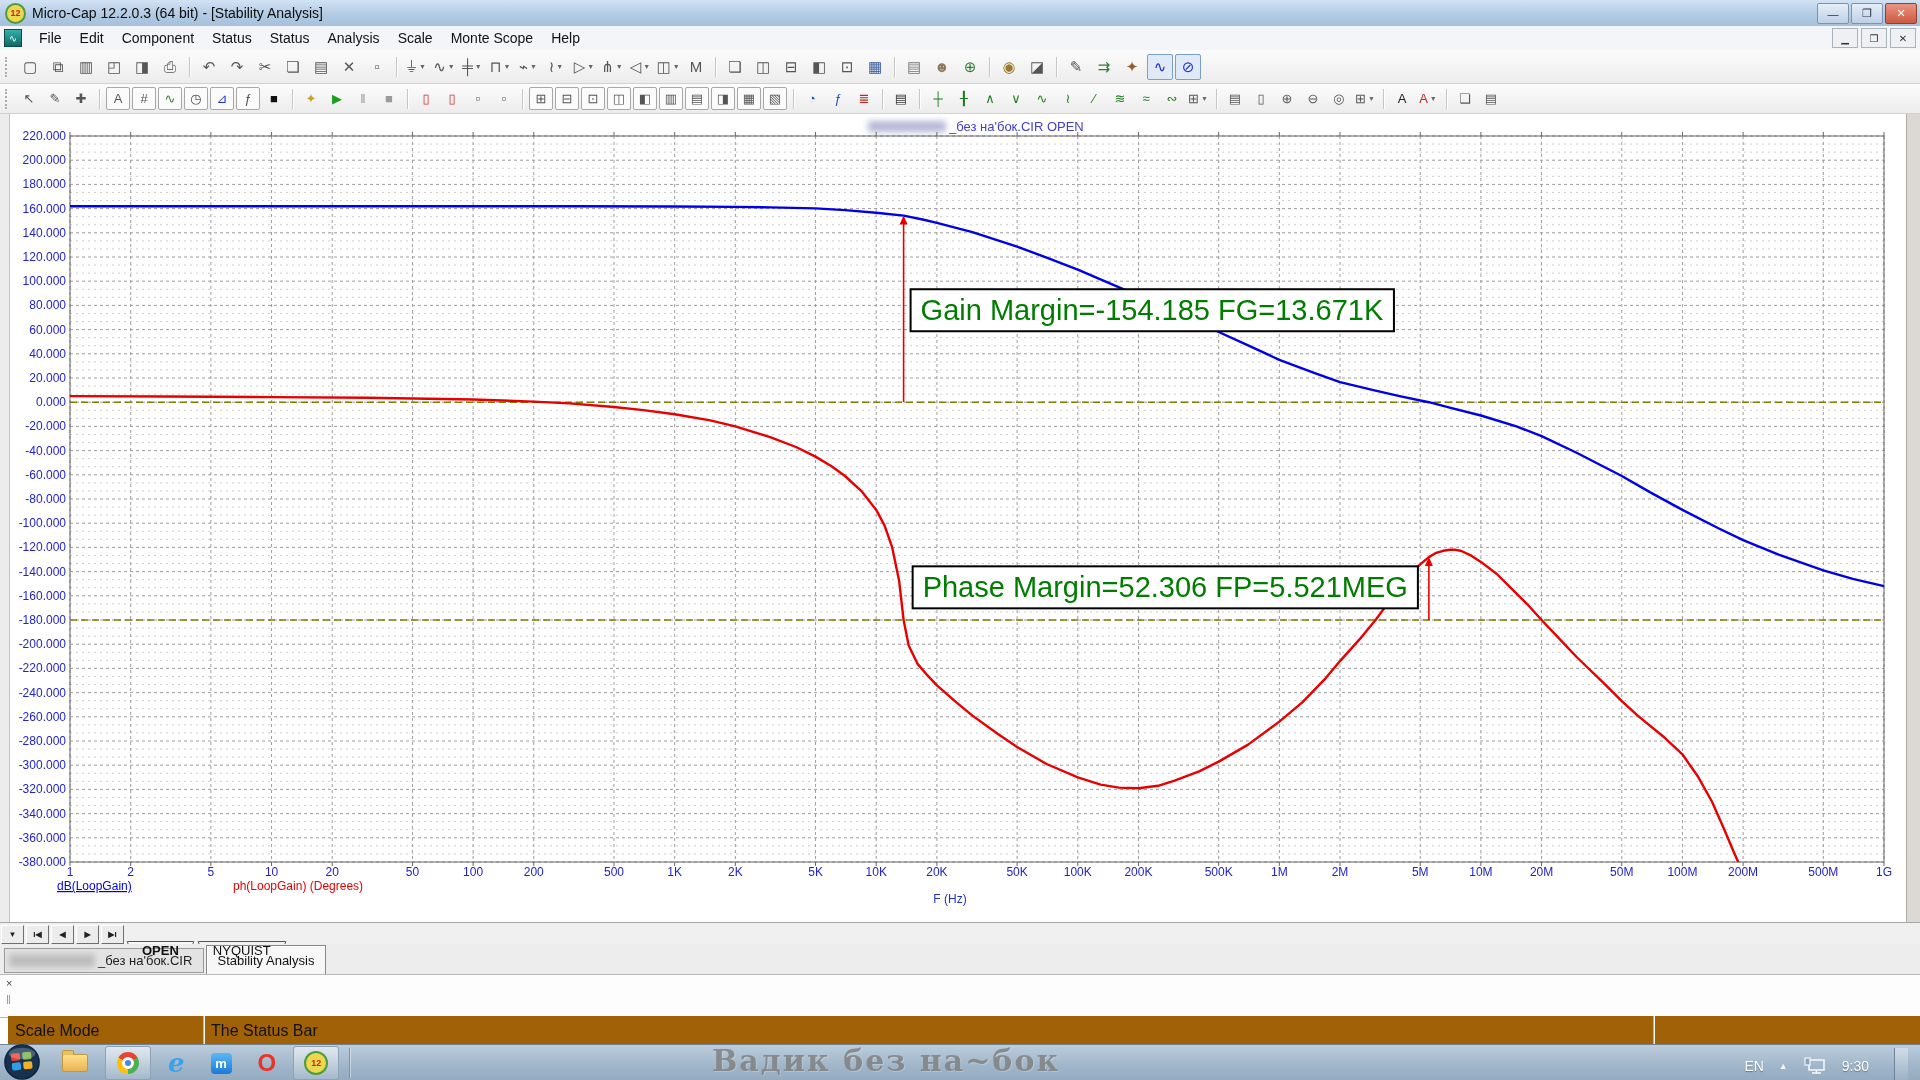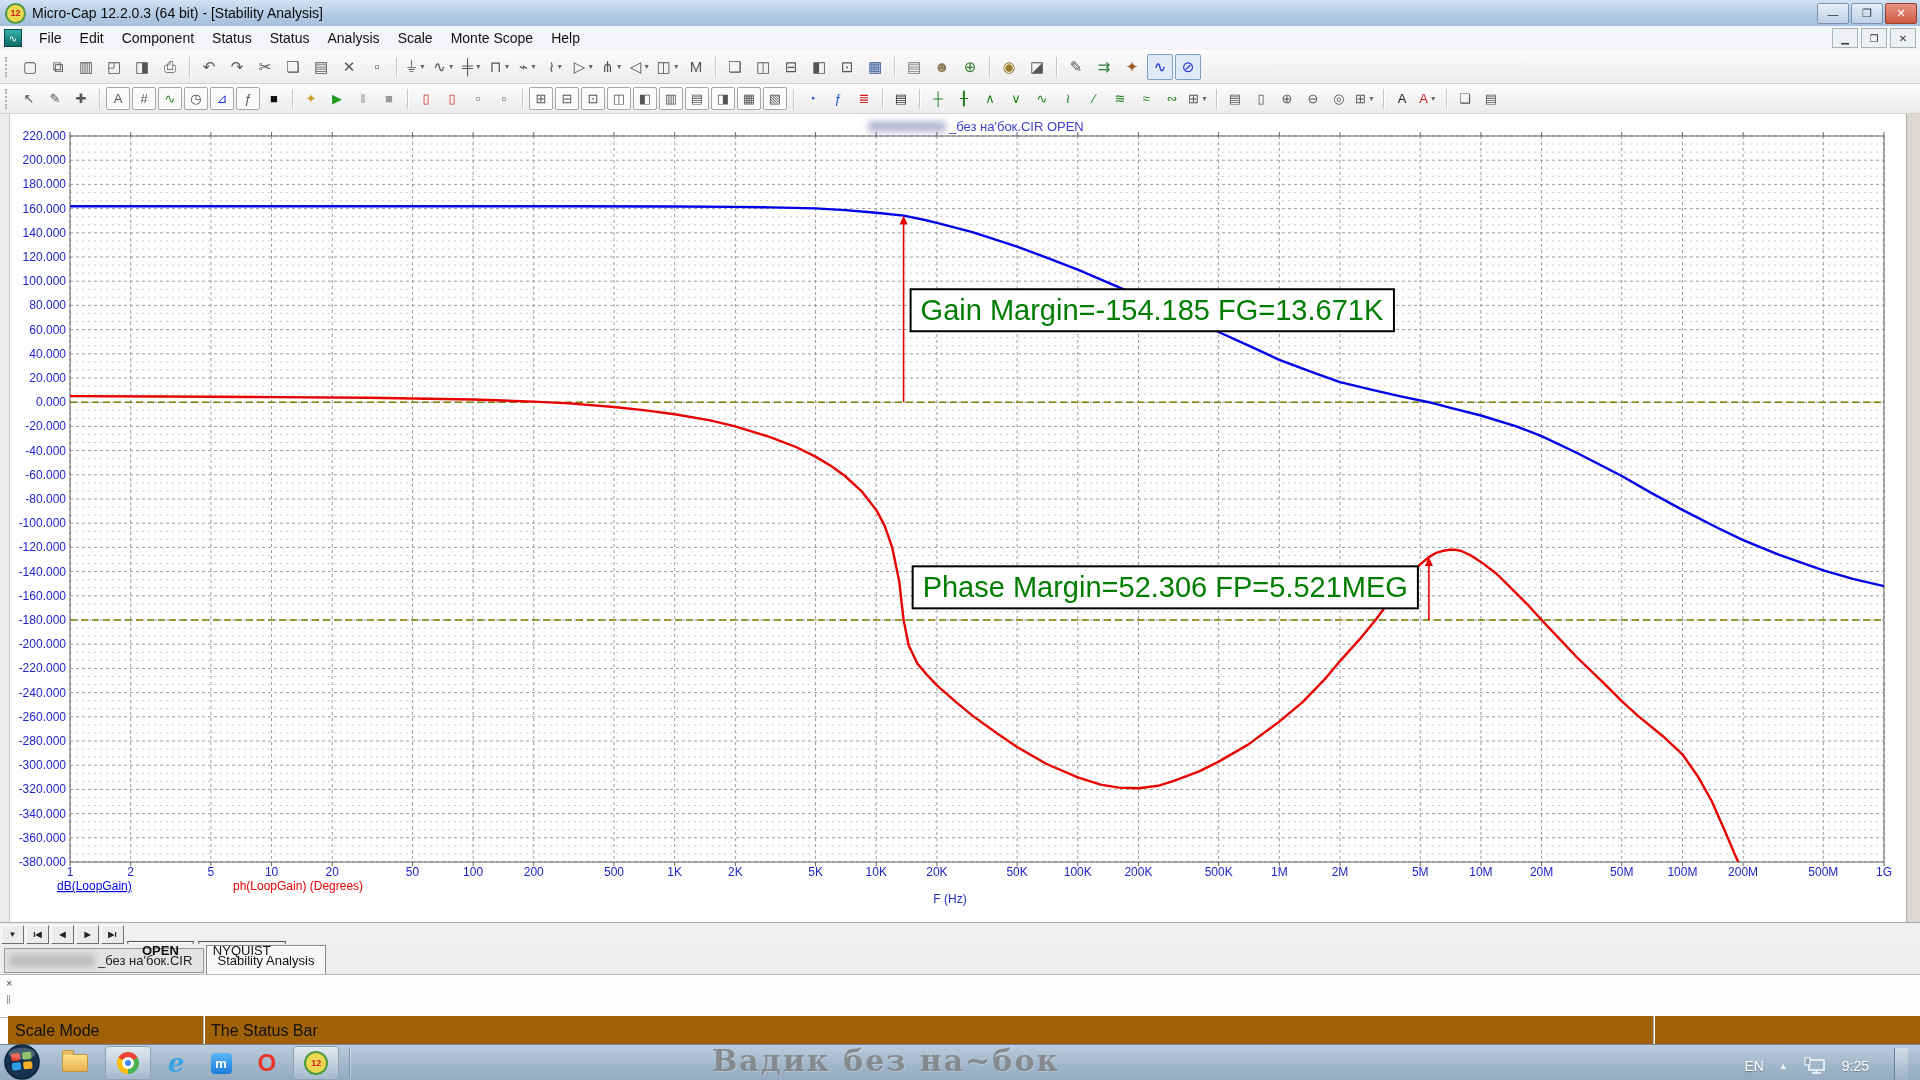--- a/index.html
+++ b/index.html
@@ -796,15 +796,15 @@
 <div class="abs watermark">Вадик без на~бок</div>
 <div class="tray">
   <span class="txt">EN</span>
   <span class="tray-caret">▲</span>
   <svg width="24" height="18" viewBox="0 0 24 18">
     <rect x="6" y="3" width="15" height="10" fill="none" stroke="#f2f6fa" stroke-width="1.6"></rect>
     <line x1="13.5" y1="13" x2="13.5" y2="16" stroke="#f2f6fa" stroke-width="1.6"></line>
     <line x1="9" y1="16" x2="18" y2="16" stroke="#f2f6fa" stroke-width="1.6"></line>
     <rect x="2" y="1" width="5" height="7" fill="#8fa3b5" stroke="#f2f6fa" stroke-width="1.2"></rect>
   </svg>
-  <span class="txt">9:25</span>
+  <span class="txt">9:30</span>
   <div class="show-desktop"></div>
 </div>
 
 </body></html>

